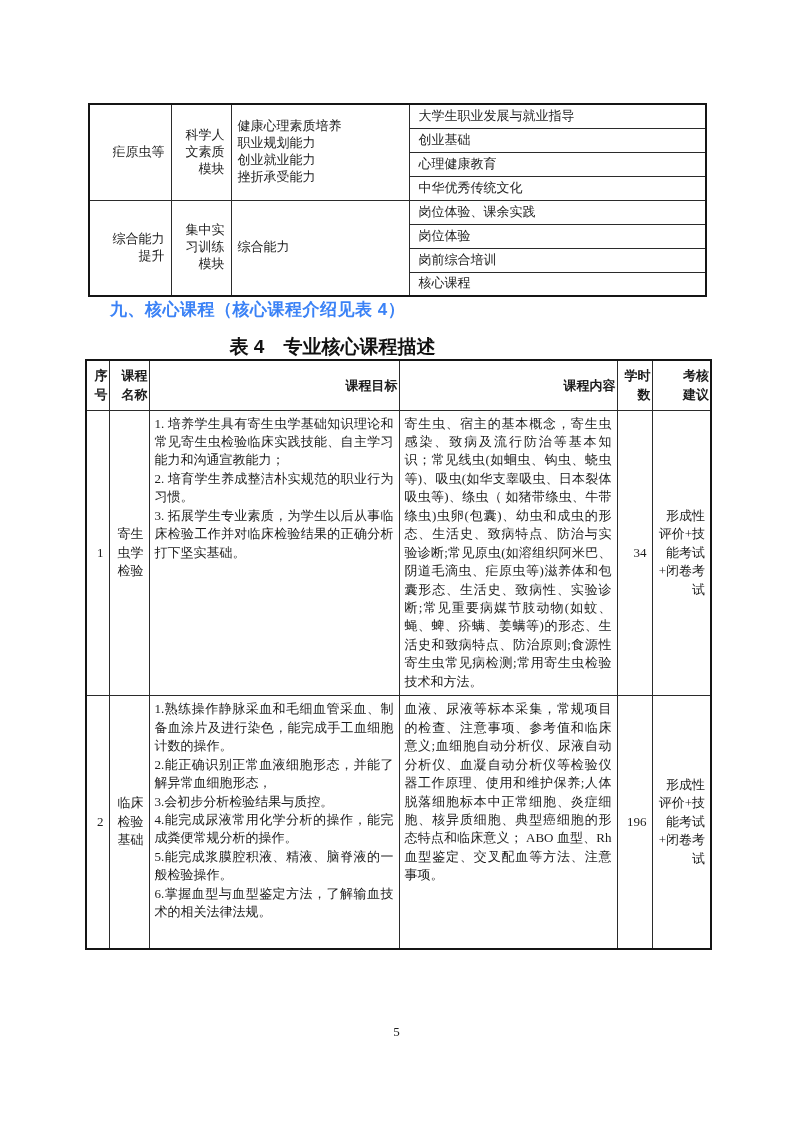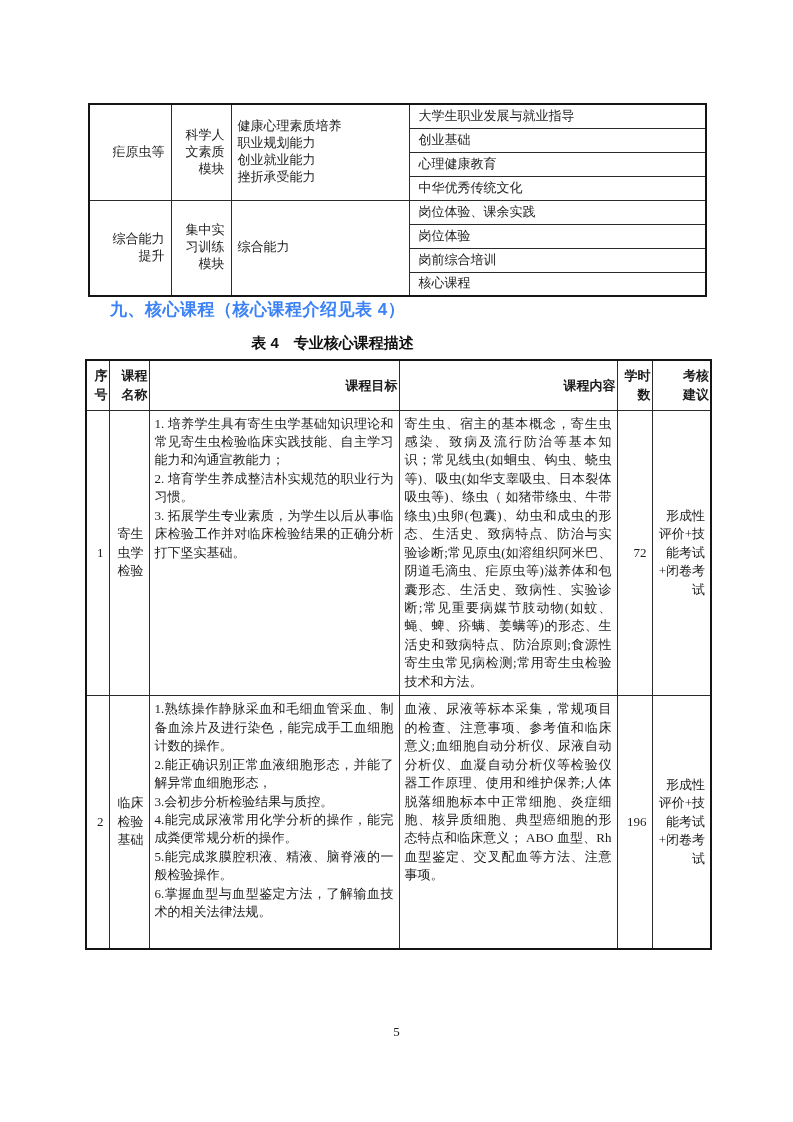--- a/index.html
+++ b/index.html
@@ -30,21 +30,21 @@
   .course-cell { padding-left: 9px !important; margin-top: 24px; }
 
   #section-heading {
     left: 110px; top: 298px;
     font-family: "Liberation Sans", "DejaVu Sans", sans-serif;
     font-weight: 700; font-size: 17px; letter-spacing: 0.5px; color: #3b82f6;
   }
   #table4-title {
     left: 0; top: 334px; width: 665px; text-align: center;
     font-family: "Liberation Sans", "DejaVu Sans", sans-serif;
-    font-weight: 700; font-size: 15px; color: #111;
+    font-weight: 700; font-size: 19px; color: #111;
   }
   #page-number { left: 0; top: 1024px; width: 793px; text-align: center; font-size: 13px; }
 </style>
 </head>
 <body>
 
 <div class="page">
 
   <table class="t abs" id="top-table">
     <colgroup>
@@ -123,21 +123,21 @@
       </tr>
       <tr style="height:283px">
         <td class="ctr">1</td>
         <td class="ctr pre">寄生
 虫学
 检验</td>
         <td class="top jst pre">1. 培养学生具有寄生虫学基础知识理论和常见寄生虫检验临床实践技能、自主学习能力和沟通宣教能力；
 2. 培育学生养成整洁朴实规范的职业行为习惯。
 3. 拓展学生专业素质，为学生以后从事临床检验工作并对临床检验结果的正确分析打下坚实基础。</td>
         <td class="top jst">寄生虫、宿主的基本概念，寄生虫感染、致病及流行防治等基本知识；常见线虫(如蛔虫、钩虫、蛲虫等)、吸虫(如华支睾吸虫、日本裂体吸虫等)、绦虫（ 如猪带绦虫、牛带绦虫)虫卵(包囊)、幼虫和成虫的形态、生活史、致病特点、防治与实验诊断;常见原虫(如溶组织阿米巴、阴道毛滴虫、疟原虫等)滋养体和包囊形态、生活史、致病性、实验诊断;常见重要病媒节肢动物(如蚊、蝇、蜱、疥螨、姜螨等)的形态、生活史和致病特点、防治原则;食源性寄生虫常见病检测;常用寄生虫检验技术和方法。</td>
-        <td class="ctr">72</td>
+        <td class="ctr">34</td>
         <td class="ctr">形成性评价+技能考试+闭卷考试</td>
       </tr>
       <tr style="height:253px">
         <td class="ctr">2</td>
         <td class="ctr pre">临床
 检验
 基础</td>
         <td class="top jst pre">1.熟练操作静脉采血和毛细血管采血、制备血涂片及进行染色，能完成手工血细胞计数的操作。
 2.能正确识别正常血液细胞形态，并能了解异常血细胞形态，
 3.会初步分析检验结果与质控。

